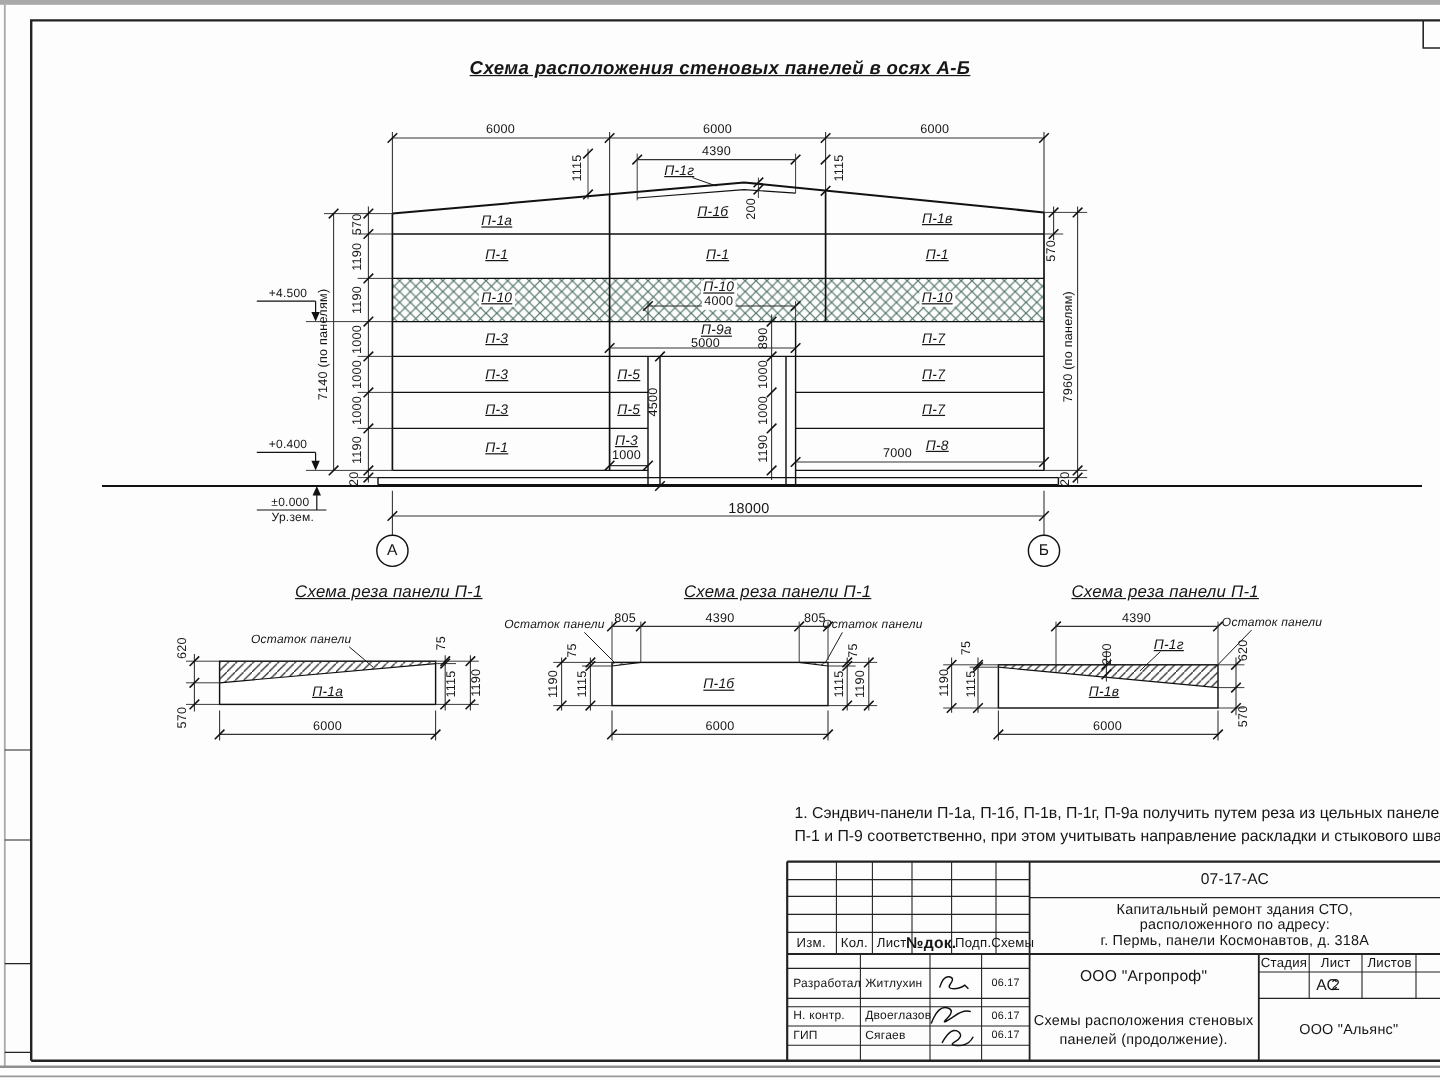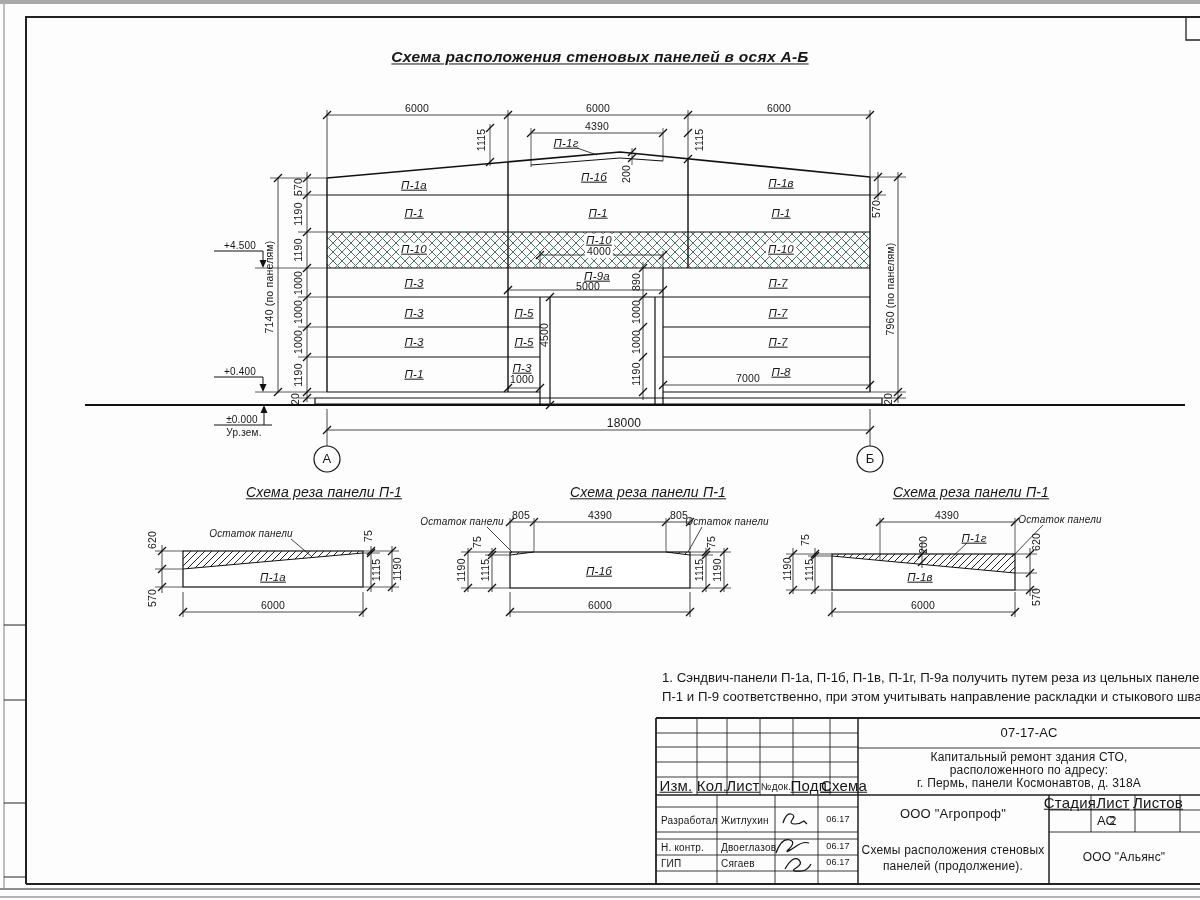--- a/index.html
+++ b/index.html
@@ -11,22 +11,22 @@
   .r{transform:translate(-50%,-50%) rotate(-90deg);}
   .pl{font:italic 11.5px/1.1 "Liberation Sans",sans-serif;text-decoration:underline;}
   .bgw{background:#fff;padding:0 2px;}
   .big{font-size:12px;margin-left:26px;}
   .ttl{font:italic bold 15.5px/1.1 "Liberation Sans",sans-serif;text-decoration:underline;letter-spacing:.3px;}
   .st{font:italic 14px/1.1 "Liberation Sans",sans-serif;text-decoration:underline;margin-left:48px;}
   .rest{font:italic 10px/1.1 "Liberation Sans",sans-serif;}
   .lvl{font-size:10px;}
   .ax{font-size:13px;}
   .note{font-size:13.2px;transform:translateY(-50%);letter-spacing:0;}
-  .tb{font-size:15px;text-decoration:underline;}
-  .tb8{font-size:10px;}
+  .tb{font-size:11px;}
+  .tb8{font-size:13px;font-weight:bold;}
   .tb9{font-size:9px;}
   .tb12{font-size:12px;}
   .tb13{font-size:13px;}
   .tbl{font-size:10px;transform:translateY(-50%);}
 </style>
 </head>
 <body>
 
 <div class="sheet">
 
@@ -351,21 +351,21 @@
 <div class="t" style="left:923px;top:606px">6000</div>
 
 <div class="t note" style="left:662px;top:678px">1. Сэндвич-панели П-1а, П-1б, П-1в, П-1г, П-9а получить путем реза из цельных панелей</div>
 <div class="t note" style="left:662px;top:697px">П-1 и П-9 соответственно, при этом учитывать направление раскладки и стыкового шва.</div>
 
 <div class="t tb" style="left:676px;top:786px">Изм.</div>
 <div class="t tb" style="left:712px;top:786px">Кол.</div>
 <div class="t tb" style="left:743px;top:786px">Лист</div>
 <div class="t tb8" style="left:776px;top:786px">№док.</div>
 <div class="t tb" style="left:811px;top:786px">Подп.</div>
-<div class="t tb" style="left:844px;top:786px">Схема</div>
+<div class="t tb" style="left:844px;top:786px">Схемы</div>
 <div class="t tb13" style="left:1029px;top:733px">07-17-АС</div>
 <div class="t tb12" style="left:1029px;top:758px">Капитальный ремонт здания СТО,</div>
 <div class="t tb12" style="left:1029px;top:771px">расположенного по адресу:</div>
 <div class="t tb12" style="left:1029px;top:784px">г. Пермь, панели Космонавтов, д. 318А</div>
 <div class="t tb" style="left:1070px;top:803px">Стадия</div>
 <div class="t tb" style="left:1113px;top:803px">Лист</div>
 <div class="t tb" style="left:1158px;top:803px">Листов</div>
 <div class="t tb13" style="left:1106px;top:821px">АС</div>
 <div class="t tb13" style="left:1113px;top:821px">2</div>
 <div class="t tb13" style="left:953px;top:814px">ООО "Агропроф"</div>

